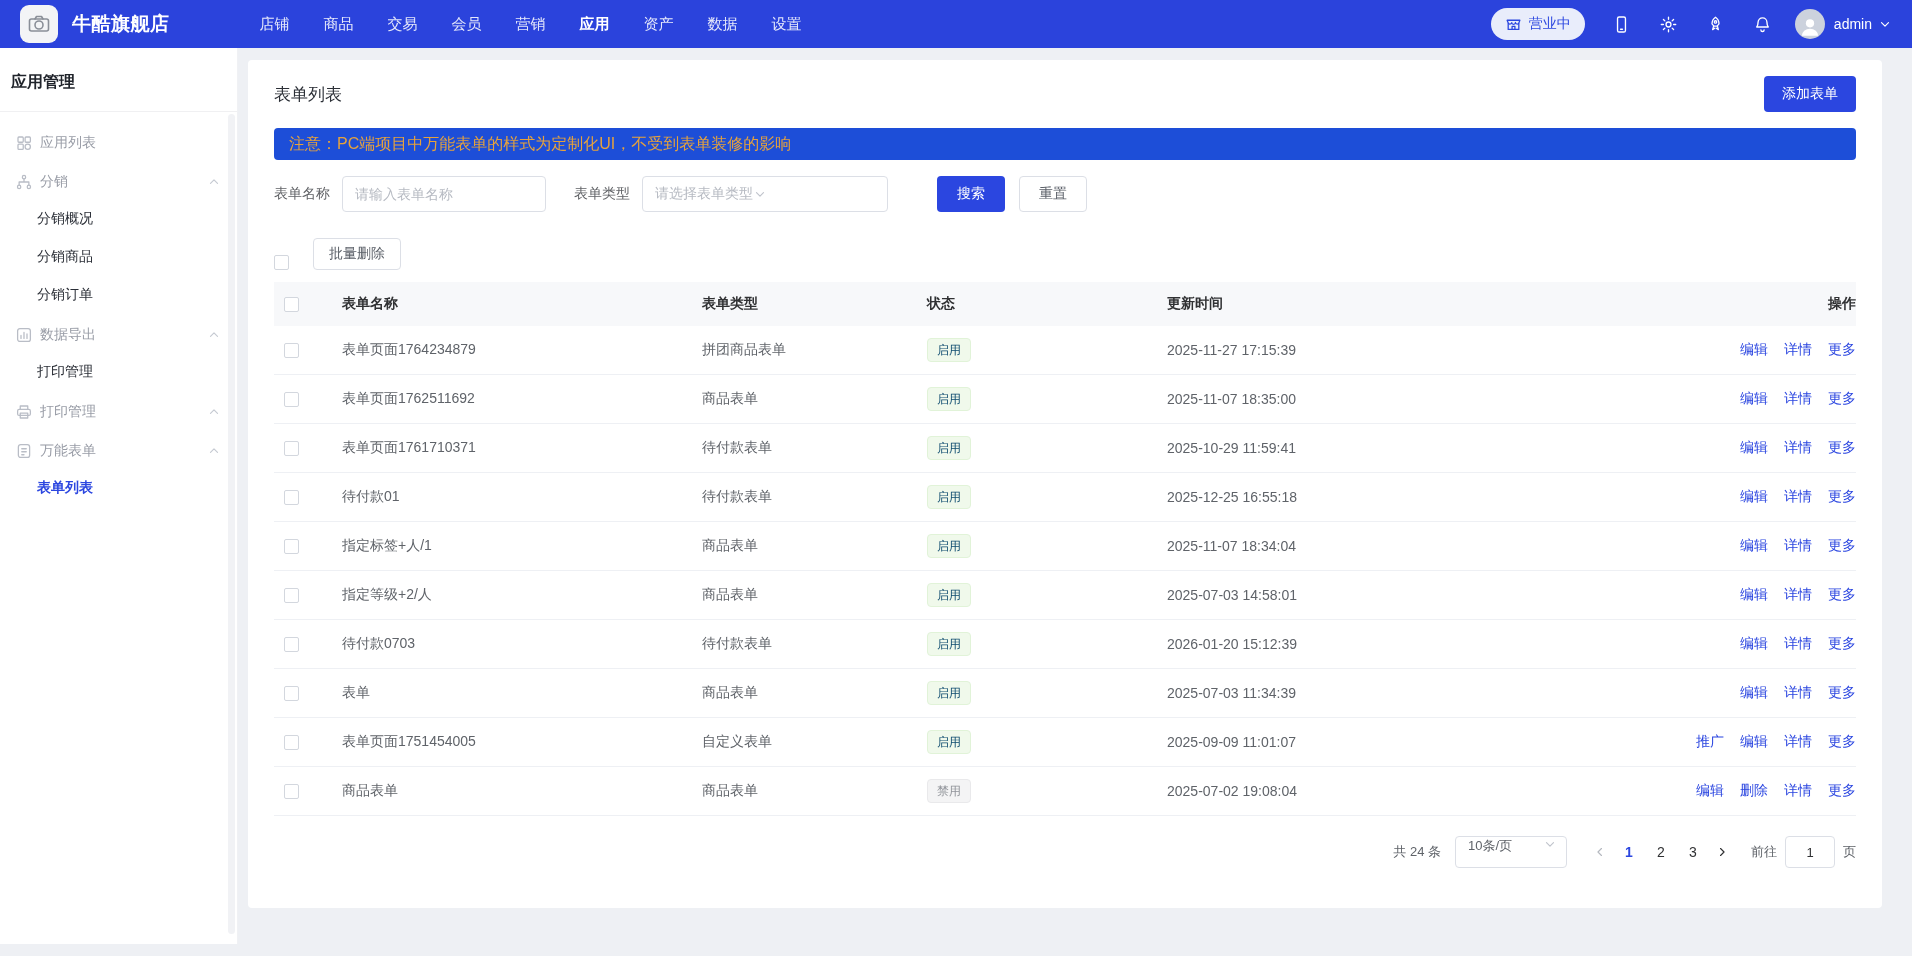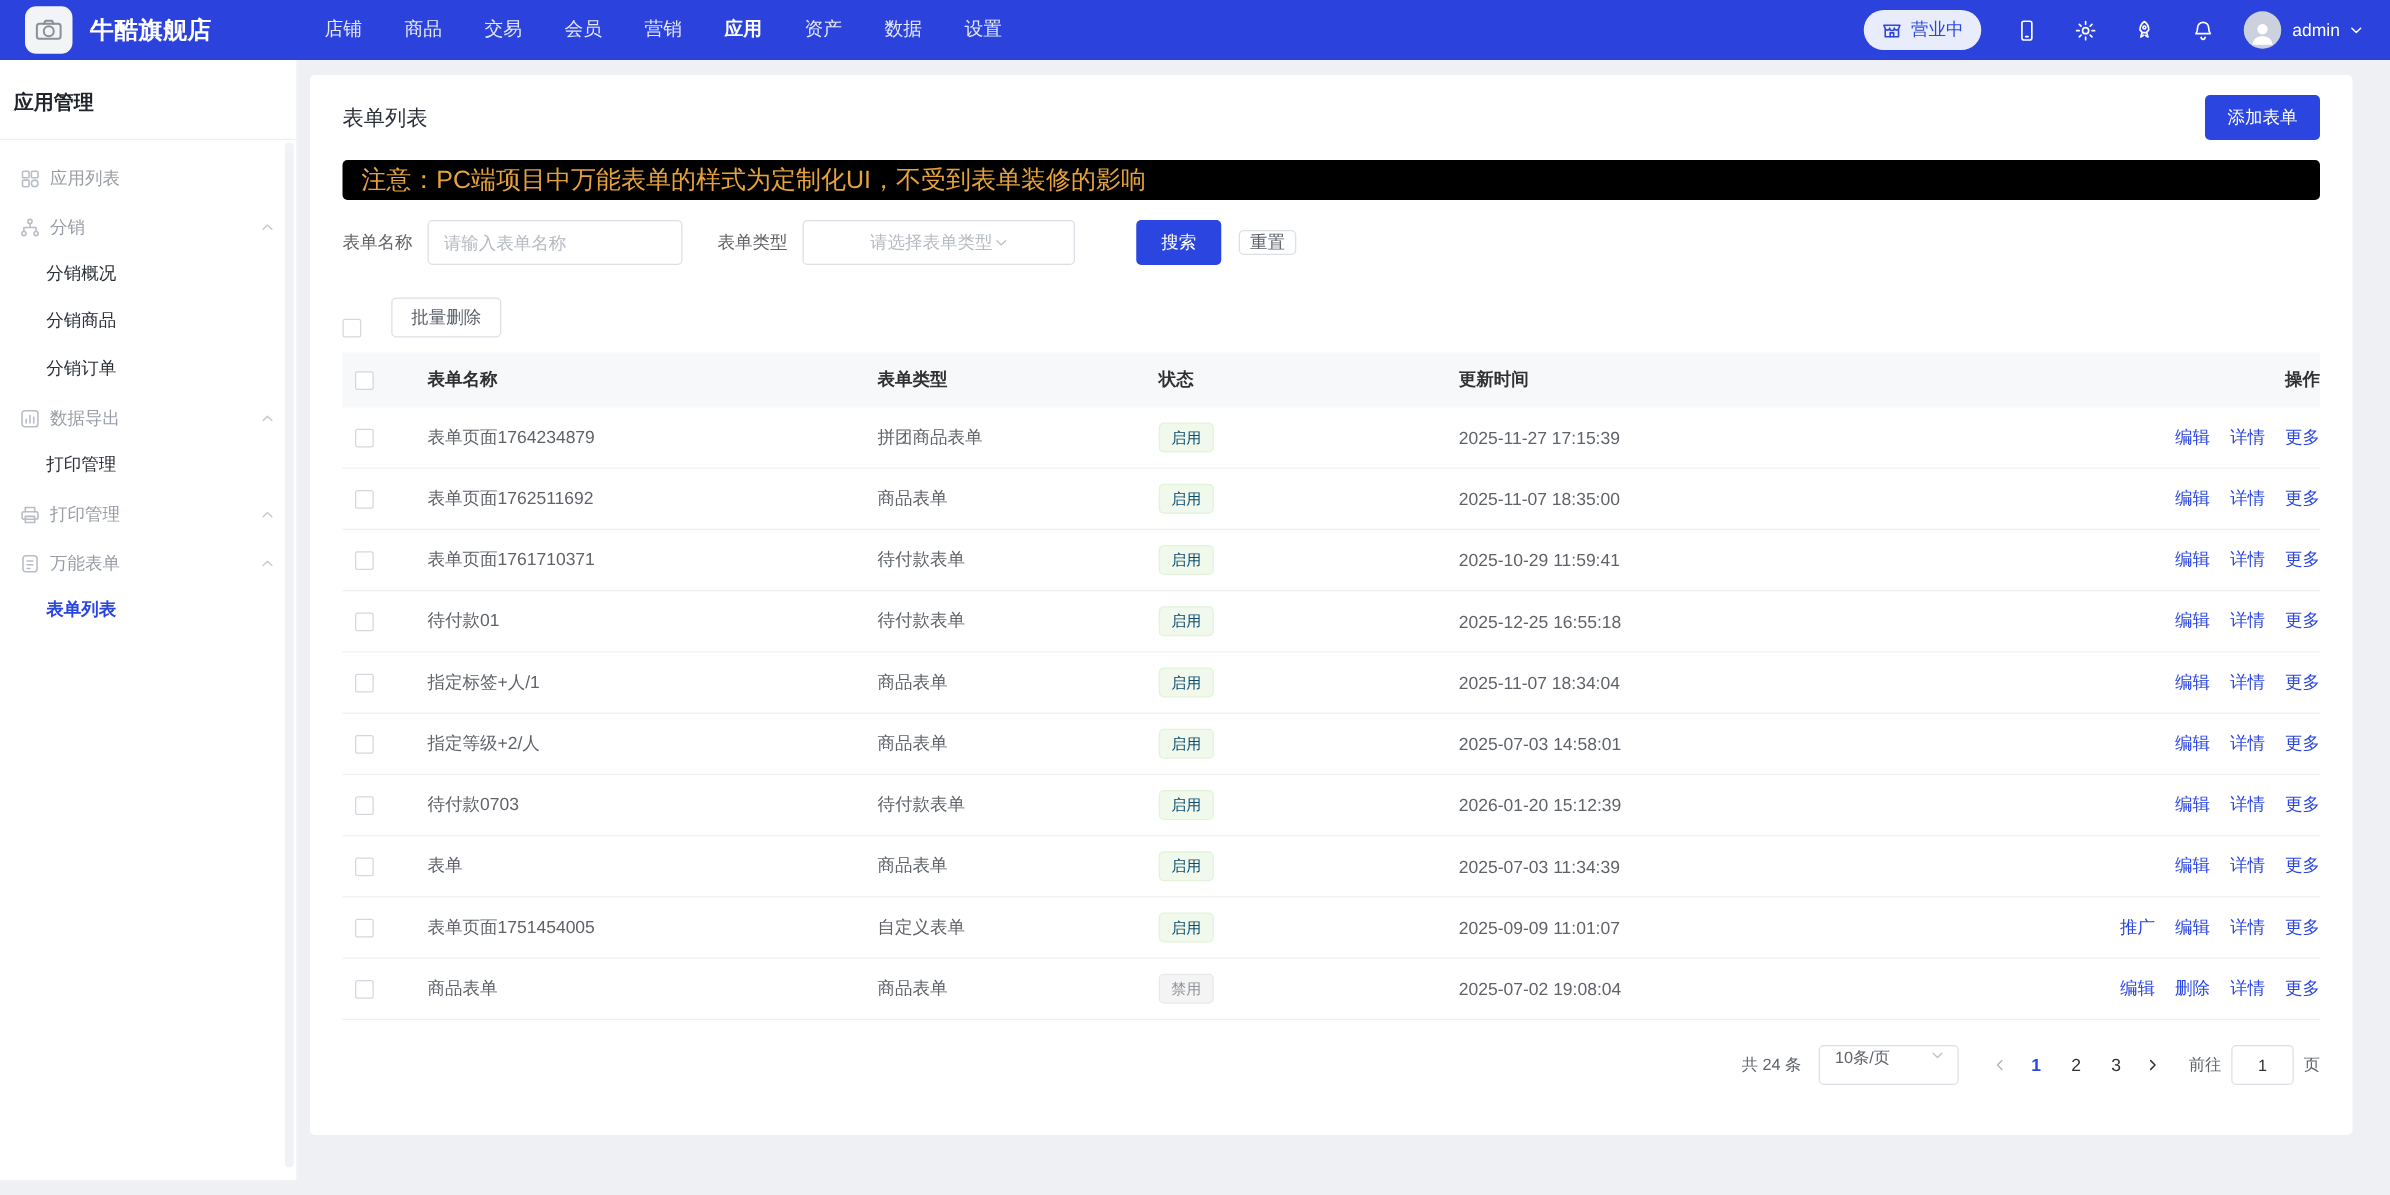--- a/index.html
+++ b/index.html
@@ -38,30 +38,30 @@
   .side-sub { display:flex; flex-wrap:wrap; padding-left:22px; }
   .side-sub-item { width:107px; margin-top:18px; height:20px; font-size:14px; color:#2a2e36; cursor:pointer; }
   .side-sub-item.active { color:#2b46e0; font-weight:700; }
 
   
   .main { flex:1; padding:12px 30px 36px 10px; display:flex; }
   .card { background:#fff; border-radius:4px; flex:1; padding:16px 26px 22px; display:flex; flex-direction:column; }
   .card-header { display:flex; align-items:center; justify-content:space-between; margin-bottom:16px; }
   .page-title { font-size:17px; color:#2b2f36; font-weight:500; }
   .btn-primary { background:#2b46e0; color:#fff; border:none; height:36px; padding:0 18px; border-radius:4px; font-size:14px; cursor:pointer; font-family:inherit; }
-  .notice { background:#000000; color:#e6a23c; font-size:20px; padding:8px 15px; border-radius:4px; margin-bottom:16px; line-height:16px; }
+  .notice { background:#1d4ed8; color:#e6a23c; font-size:16px; padding:8px 15px; border-radius:4px; margin-bottom:16px; line-height:16px; }
 
   .filters { display:flex; align-items:center; margin-bottom:26px; font-size:14px; color:#606266; }
   .filter-label { margin-right:12px; white-space:nowrap; }
   .text-input { width:204px; height:36px; border:1px solid #dcdfe6; border-radius:4px; padding:0 12px; font-size:14px; color:#333; font-family:inherit; outline:none; }
   .text-input::placeholder { color:#b6bac2; }
-  .select { width:218px; height:36px; border:1px solid #dcdfe6; border-radius:4px; display:flex; align-items:center; justify-content:center; padding:0 10px 0 12px; color:#b6bac2; font-size:14px; cursor:pointer; background:#fff; }
+  .select { width:246px; height:36px; border:1px solid #dcdfe6; border-radius:4px; display:flex; align-items:center; justify-content:flex-start; padding:0 10px 0 12px; color:#b6bac2; font-size:14px; cursor:pointer; background:#fff; }
   .sel-caret { color:#c0c4cc; display:flex; width:14px; height:14px; }
   .gap-lg { margin-left:28px; }
-  .btn-plain { background:#fff; border:1px solid #dcdfe6; color:#5b6068; height:20px; padding:0 8px; border-radius:4px; font-size:14px; cursor:pointer; font-family:inherit; }
+  .btn-plain { background:#fff; border:1px solid #dcdfe6; color:#5b6068; height:36px; padding:0 19px; border-radius:4px; font-size:14px; cursor:pointer; font-family:inherit; }
   .filters .btn-primary { margin-left:49px; padding:0 20px; }
   .filters .btn-plain { margin-left:14px; }
 
   .batch-row { display:flex; align-items:flex-end; margin-bottom:12px; }
   .checkbox { width:15px; height:15px; border:1px solid #d3d7de; border-radius:2px; background:#fff; display:inline-block; cursor:pointer; flex:none; }
   .batch-row .btn-plain { margin-left:24px; height:32px; padding:0 15px; }
 
   
   .thead { display:flex; align-items:center; background:#f7f8fa; height:44px; font-weight:700; font-size:14px; color:#303133; }
   .trow { display:flex; align-items:center; height:49px; border-bottom:1px solid #eef0f4; font-size:14px; color:#5f6369; }

